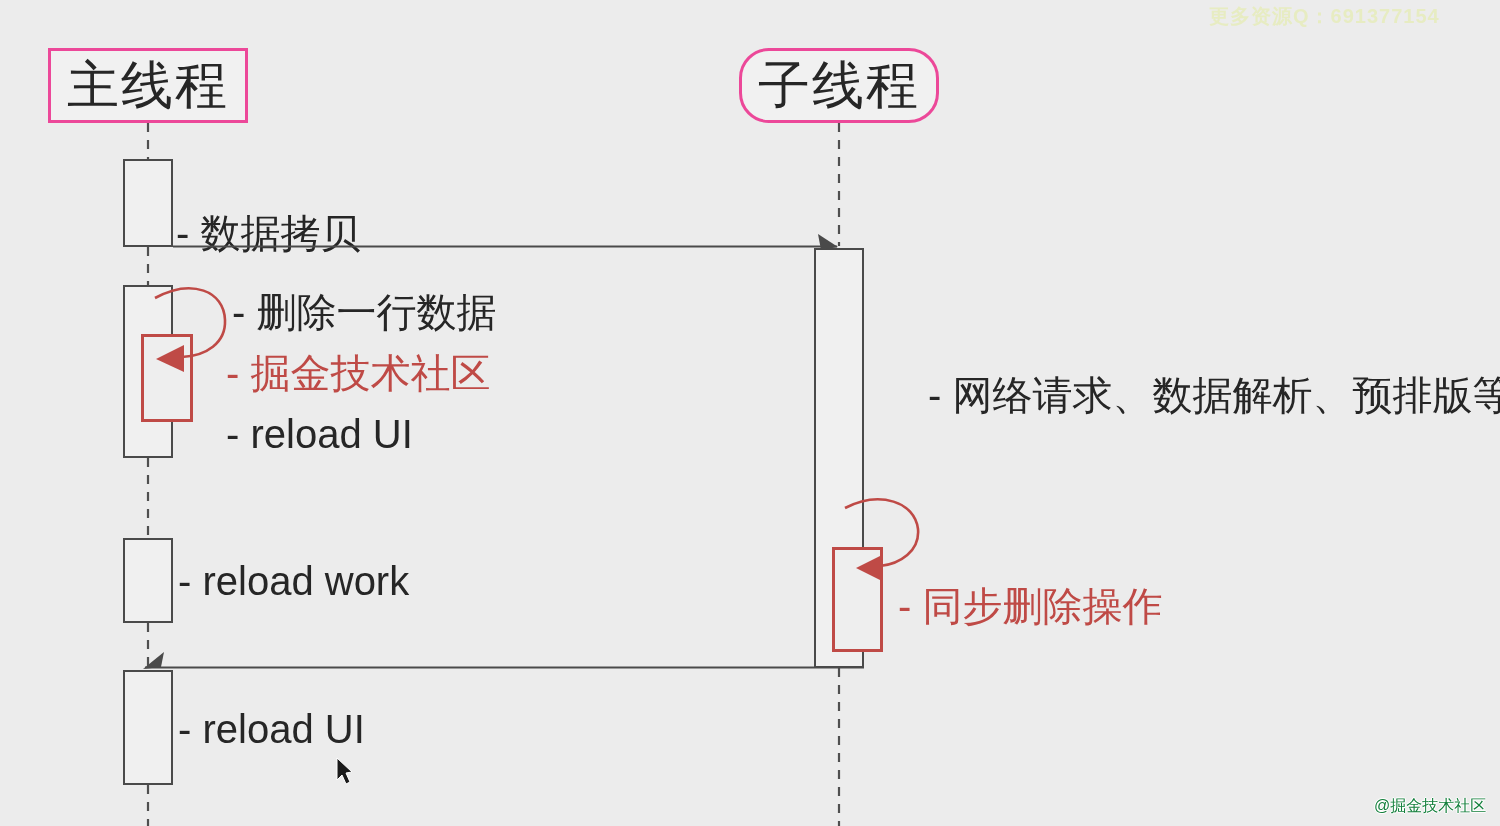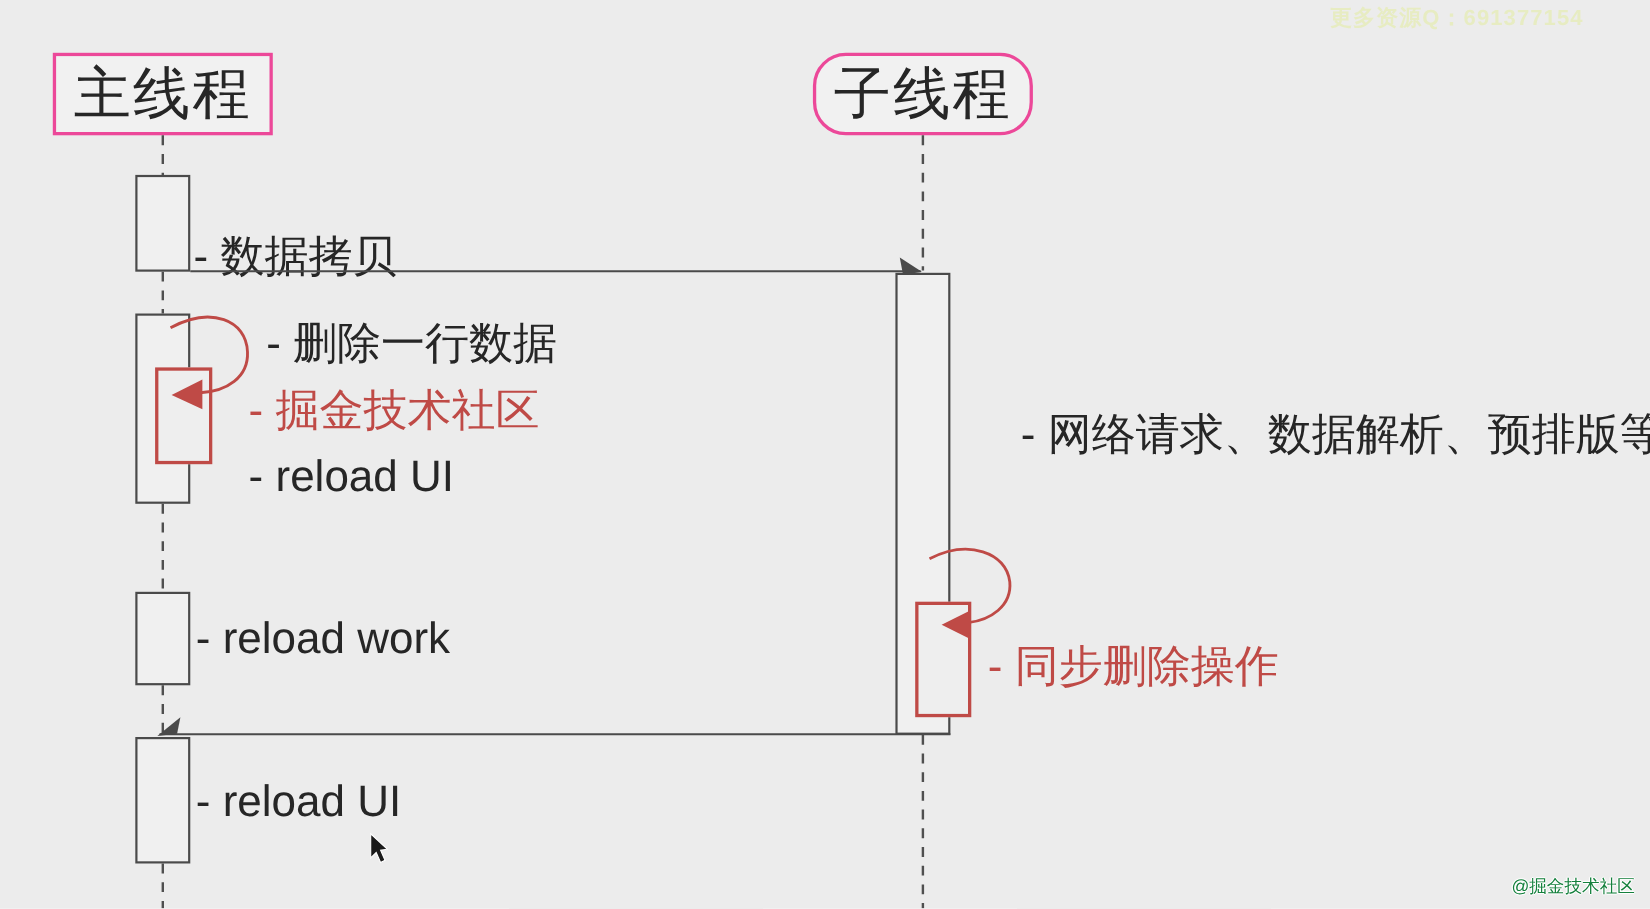--- a/index.html
+++ b/index.html
@@ -38,21 +38,21 @@
   #red-m{left:141px;top:334px;width:52px;height:88px;}
   #red-c{left:832px;top:547px;width:51px;height:105px;}
   
   .lbl{
     position:absolute;white-space:nowrap;
     font-size:40px;color:#262626;
     transform:translateY(-50%);
   }
   .lbl.red{color:#bf4a46;}
   #lbl-data-copy{left:176px;top:201px;margin-top:32px;}
-  #lbl-delete-row{left:242px;top:312px;}
+  #lbl-delete-row{left:232px;top:312px;}
   #lbl-record-delete{left:226px;top:373px;}
   #lbl-reload-ui-1{left:226px;top:434px;}
   #lbl-other-work{left:178px;top:581px;}
   #lbl-reload-ui-2{left:178px;top:729px;}
   #lbl-child-work{left:928px;top:395px;}
   #lbl-sync-delete{left:898px;top:606px;}
   
   #wm-top{
     position:absolute;left:1193px;top:3px;
     font-size:20px;font-weight:bold;letter-spacing:1px;

